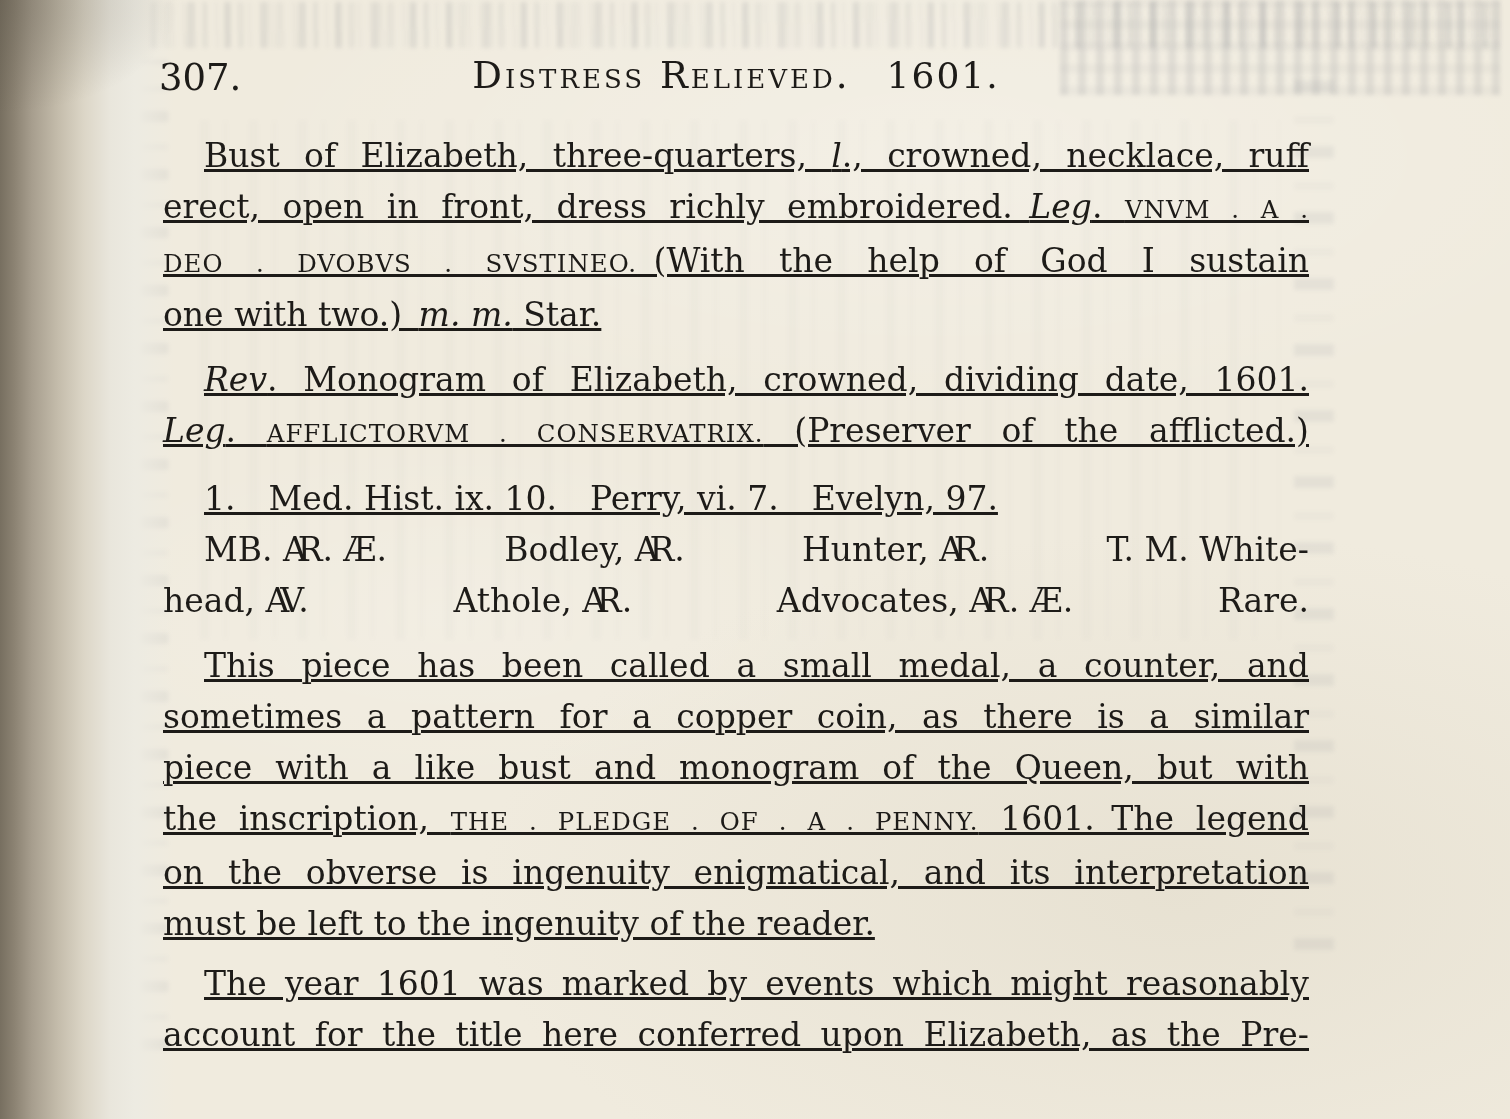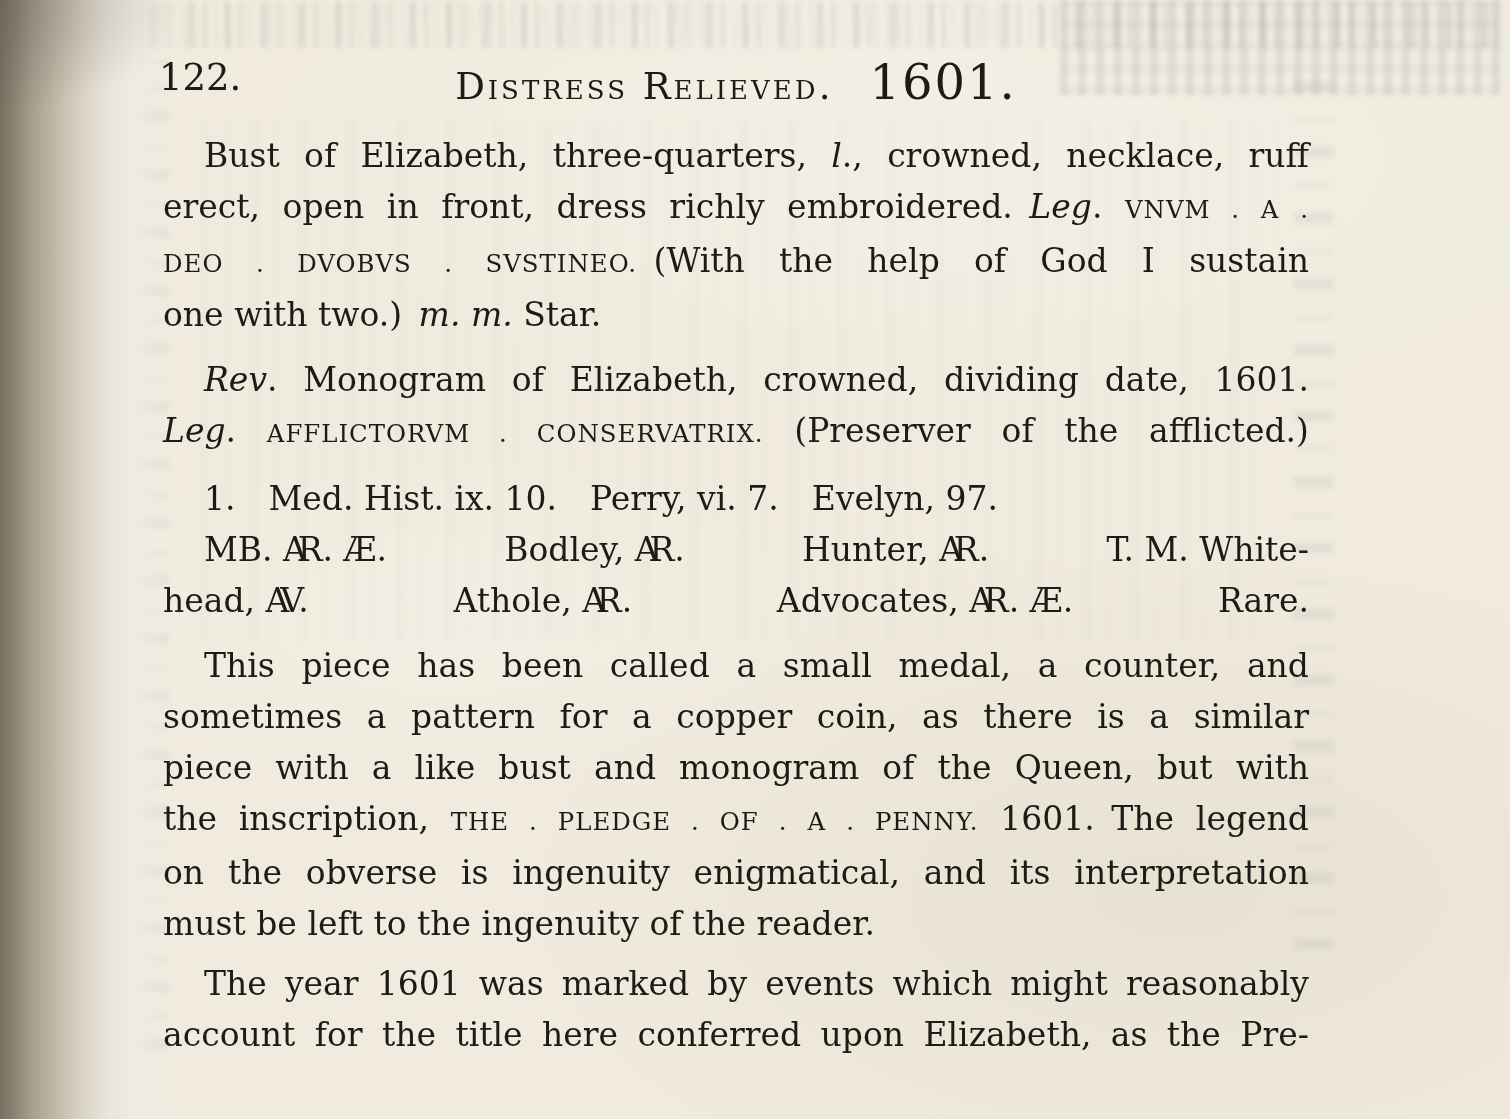--- a/index.html
+++ b/index.html
@@ -49,27 +49,27 @@
   .ghost-wash{
     left:200px;top:120px;width:1080px;height:520px;opacity:.10;
     background:repeating-linear-gradient(90deg, rgba(120,124,134,.30) 0 9px, transparent 9px 23px, rgba(120,124,134,.16) 23px 28px, transparent 28px 49px);
   }
 
   .column{position:absolute;left:163px;top:54px;width:1146px;}
 
   .header{position:relative;height:66px;margin-bottom:10px;text-align:center;}
   .num{position:absolute;left:-4px;top:2px;font-size:37px;}
   .title{font-variant:small-caps;font-size:37px;letter-spacing:3px;}
-  .hdate{font-size:48px;margin-left:36px;letter-spacing:2px;}
+  .hdate{font-size:36px;margin-left:36px;letter-spacing:2px;}
 
   .body{font-size:33px;line-height:51px;}
   p{margin:0;}
   .sp2{margin-top:14px;}
   .sp3{margin-top:9px;}
-  .line{display:block;text-align:justify;text-align-last:justify;}
+  .line{display:block;text-align:justify;text-align-last:justify;text-decoration:underline;}
   .line.last{text-align-last:left;}
   .line.pre{white-space:pre-wrap;text-align:center;text-align-last:left;}
   .ind{text-indent:41px;}
   .it{font-style:italic;}
   .caps{font-size:.74em;letter-spacing:1px;}
   .prov{display:flex;justify-content:space-between;}
   .prov-ind{padding-left:41px;gap:46px;}
   .lig{margin-right:-0.28em;}
 </style>
 </head>
@@ -79,21 +79,21 @@
   <div class="ghost ghost-top"></div>
   <div class="ghost ghost-top2"></div>
   <div class="ghost ghost-left"></div>
   <div class="ghost ghost-right"></div>
   <div class="ghost ghost-wash"></div>
   <div class="gutter"></div>
   <div class="gutter-top"></div>
 
   <div class="column">
 
-    <div class="header"><span class="num">122.</span><span class="title">Distress Relieved.</span><span class="hdate">1601.</span></div>
+    <div class="header"><span class="num">307.</span><span class="title">Distress Relieved.</span><span class="hdate">1601.</span></div>
 
     <div class="body">
 
       <p>
           <span class="line ind"><span>Bust of Elizabeth, three-quarters, </span><span class="it">l</span><span>., crowned, necklace, ruff</span></span>
           <span class="line"><span>erect, open in front, dress richly embroidered. </span><span class="it">Leg</span><span>. </span><span class="caps">VNVM . A .</span></span>
           <span class="line"><span class="caps">DEO . DVOBVS . SVSTINEO.</span><span> (With the help of God I sustain</span></span>
           <span class="line last"><span>one with two.) </span><span class="it">m. m.</span><span> Star.</span></span>
         </p>
 

